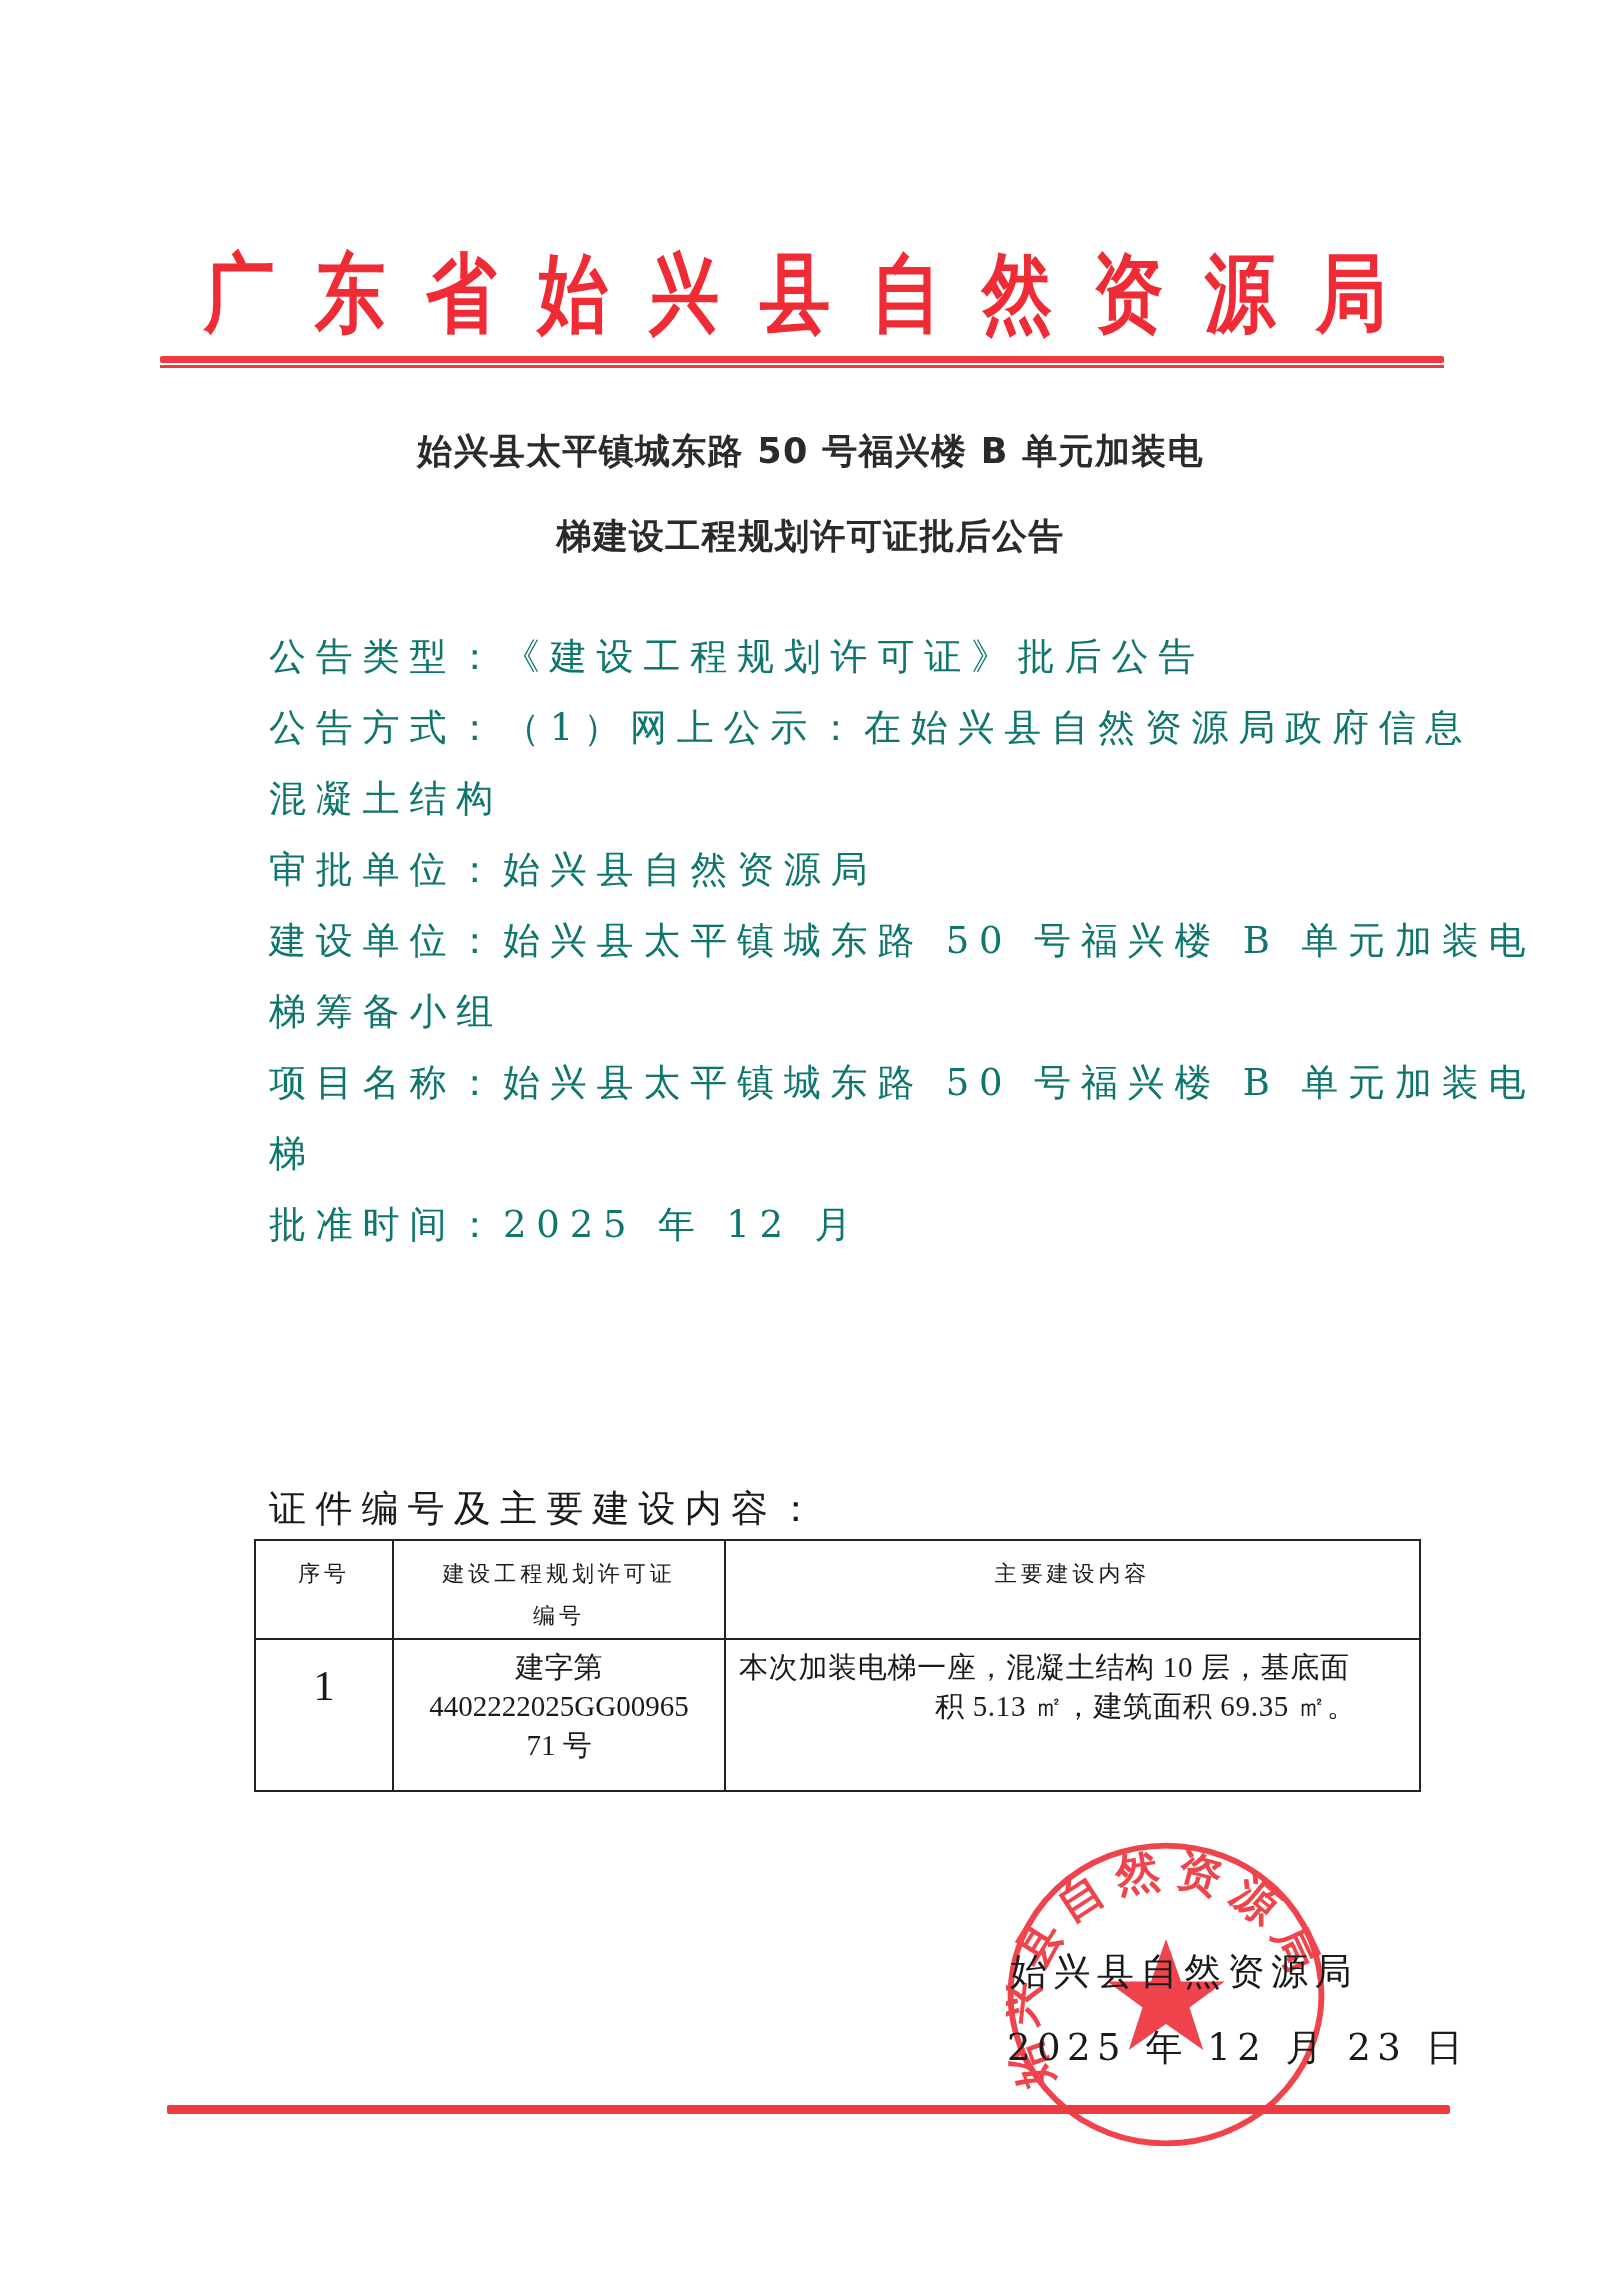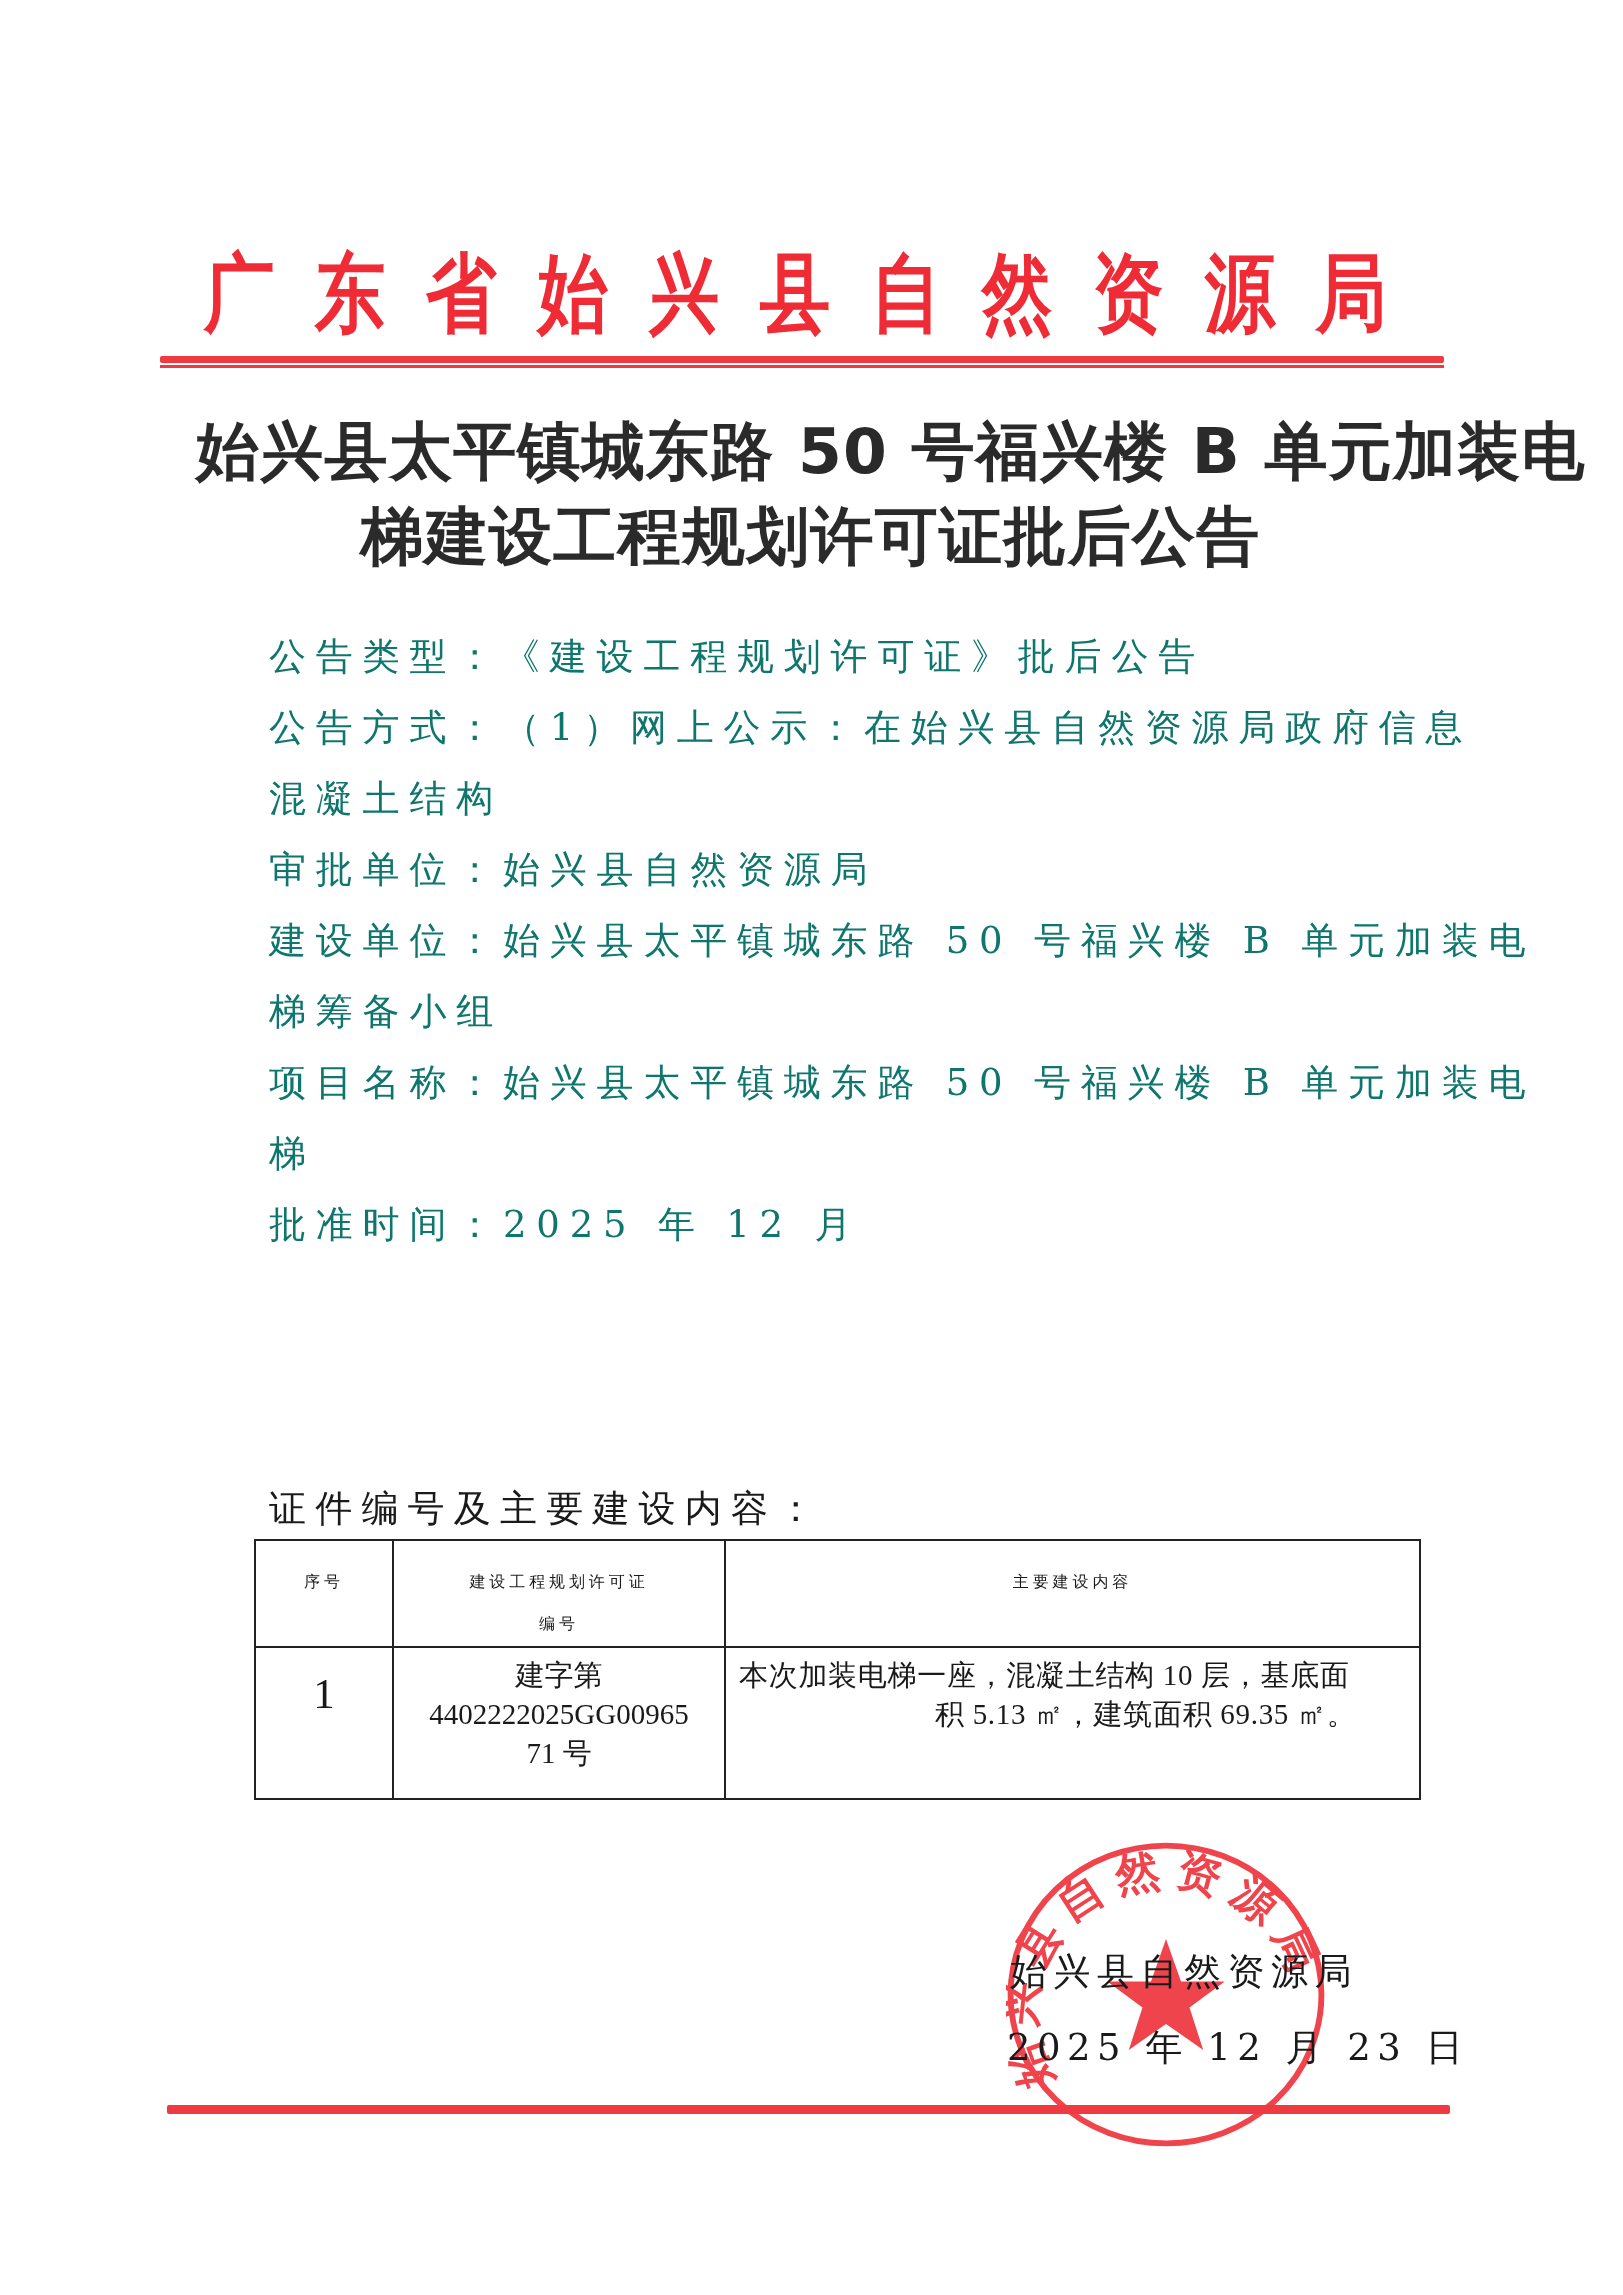--- a/index.html
+++ b/index.html
@@ -8,37 +8,37 @@
   .abs { position: absolute; }
   .letterhead-wrap { left: 196px; top: 241px; width: 1229px; height: 105px; }
   .letterhead-wrap .lh-char { color: #ef2b35; font-family: "DejaVu Sans", "Liberation Sans", sans-serif;
     font-weight: bold; font-size: 86px; line-height: 105px; position: absolute; top: 0;
     transform: scaleX(0.82); transform-origin: center; }
   .red-rule-top { left: 160px; top: 356px; width: 1284px; height: 7.2px; background: #ef3a42; border-radius: 2px; }
   .red-rule-top-thin { left: 160px; top: 365px; width: 1284px; height: 2.6px; background: #ef3a42; }
 
   
   .title { left: 196px; width: 1229px; text-align: center; font-family: "DejaVu Sans", "Liberation Sans", sans-serif;
-    font-weight: bold; font-size: 63px; color: #2a2a2a; letter-spacing: 1.3px; white-space: nowrap; }
+    font-weight: bold; font-size: 35px; color: #2a2a2a; letter-spacing: 1.3px; white-space: nowrap; }
   .title.l1 { top: 419px; height: 65px; line-height: 65px; }
   .title.l2 { top: 504px; height: 65px; line-height: 65px; }
 
   
   .body { left: 269px; top: 633px; width: 1125px; }
   .body .line { height: 71px; line-height: 48px; font-size: 37px; letter-spacing: 9.8px;
     white-space: nowrap; color: #0f766e; font-family: "DejaVu Serif", "Liberation Serif", serif; }
   .body .line.mono { font-family: "DejaVu Sans Mono", "Liberation Mono", monospace; letter-spacing: 1.3px; font-size: 38px; }
 
   .cert-label { left: 269px; top: 1485px; font-size: 37px; letter-spacing: 9.2px; line-height: 48px; white-space: nowrap; }
 
   
   .tbl { left: 254px; top: 1539px; width: 1167px; border-collapse: collapse;
     font-family: "Liberation Serif", "DejaVu Serif", serif; }
   .tbl td { border: 2px solid #222; vertical-align: top; text-align: center; padding: 0; }
-  .tbl .h td { height: 85px; font-size: 16px; line-height: 42px; padding-top: 20px; letter-spacing: 3.9px; }
+  .tbl .h td { height: 85px; font-size: 22px; line-height: 42px; padding-top: 12px; letter-spacing: 3.9px; }
   .tbl .r td { height: 124px; font-size: 29px; line-height: 39px; padding-top: 7.8px; }
   .tbl .c1 { width: 136px; }
   .tbl .c2 { width: 330px; }
   .tbl .c3 { width: auto; }
   .tbl .seq { font-size: 43px !important; padding-top: 26px !important; }
   .tbl .content { text-align: left; padding-left: 13px !important; padding-right: 6.5px !important; letter-spacing: 0.7px; }
 
   
   .sig-org { left: 1010px; top: 1949px; font-size: 37px; letter-spacing: 6.5px; white-space: nowrap; line-height: 46px; z-index: 3; }
   .sig-date { left: 1007px; top: 2025px; font-size: 37px; letter-spacing: 6.5px; white-space: nowrap; line-height: 46px; z-index: 3; }

